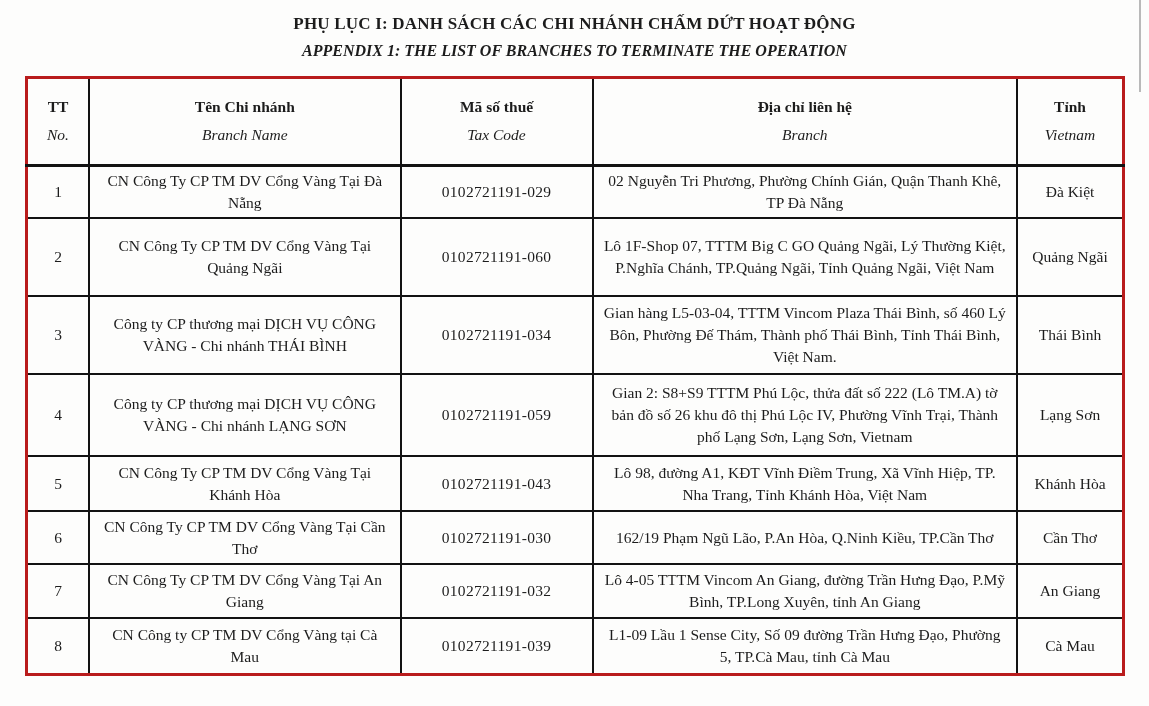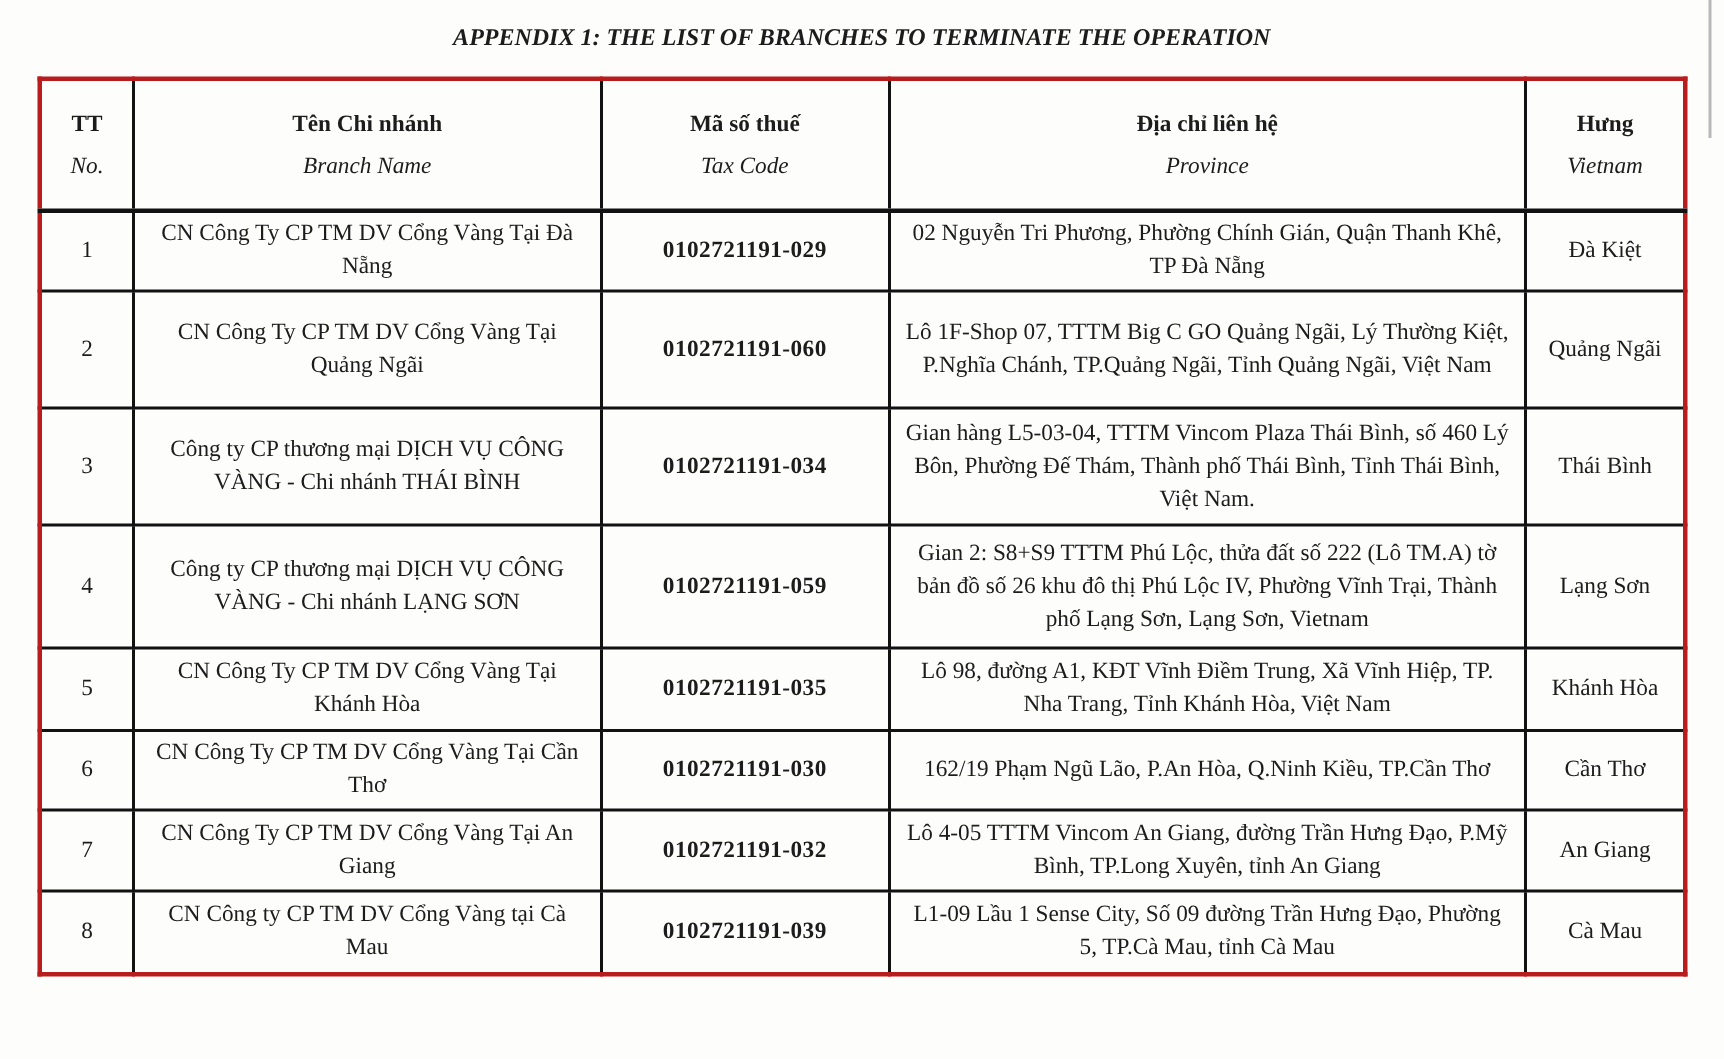--- a/index.html
+++ b/index.html
@@ -53,38 +53,39 @@
     vertical-align:middle;
     padding:3px 8px;
     font-size:15.5px;
     line-height:1.42;
     font-weight:normal;
   }
   thead tr{height:88px;}
   thead th{border-bottom:3px solid #121212;}
   .h-vi{font-weight:bold;display:block;}
   .h-en{font-weight:normal;font-style:italic;display:block;margin-top:6px;}
-  td.tax{font-weight:bold;letter-spacing:.3px;}
+  td.tax{font-weight:normal;letter-spacing:.3px;}
   tbody tr:nth-child(1){height:53px;}
   tbody tr:nth-child(2){height:78px;}
   tbody tr:nth-child(3){height:78px;}
   tbody tr:nth-child(4){height:82px;}
   tbody tr:nth-child(5){height:55px;}
   tbody tr:nth-child(6){height:53px;}
   tbody tr:nth-child(7){height:54px;}
   tbody tr:nth-child(8){height:56px;}
 </style>
 </head>
 <body>
 
 <div class="page">
 
   <div class="scan-line"></div>
 
   <div class="doc-header">
+    <p class="doc-title">PHỤ LỤC I: DANH SÁCH CÁC CHI NHÁNH CHẤM DỨT HOẠT ĐỘNG</p>
     <p class="doc-subtitle">APPENDIX 1: THE LIST OF BRANCHES TO TERMINATE THE OPERATION</p>
   </div>
 
   <table class="branches">
     <colgroup>
       <col class="c-no">
         <col class="c-name">
         <col class="c-tax">
         <col class="c-addr">
         <col class="c-prov">
@@ -98,24 +99,24 @@
         <th>
           <span class="h-vi">Tên Chi nhánh</span>
           <span class="h-en">Branch Name</span>
         </th>
         <th>
           <span class="h-vi">Mã số thuế</span>
           <span class="h-en">Tax Code</span>
         </th>
         <th>
           <span class="h-vi">Địa chỉ liên hệ</span>
-          <span class="h-en">Province</span>
+          <span class="h-en">Branch</span>
         </th>
         <th>
-          <span class="h-vi">Hưng</span>
+          <span class="h-vi">Tỉnh</span>
           <span class="h-en">Vietnam</span>
         </th>
       </tr>
     </thead>
     <tbody>
         <tr>
       <td>1</td>
       <td>CN Công Ty CP TM DV Cổng Vàng Tại Đà Nẵng</td>
       <td class="tax">0102721191-029</td>
       <td>02 Nguyễn Tri Phương, Phường Chính Gián, Quận Thanh Khê, TP Đà Nẵng</td>
@@ -138,21 +139,21 @@
         <tr>
       <td>4</td>
       <td>Công ty CP thương mại DỊCH VỤ CÔNG VÀNG - Chi nhánh LẠNG SƠN</td>
       <td class="tax">0102721191-059</td>
       <td>Gian 2: S8+S9 TTTM Phú Lộc, thửa đất số 222 (Lô TM.A) tờ bản đồ số 26 khu đô thị Phú Lộc IV, Phường Vĩnh Trại, Thành phố Lạng Sơn, Lạng Sơn, Vietnam</td>
       <td>Lạng Sơn</td>
     </tr>
         <tr>
       <td>5</td>
       <td>CN Công Ty CP TM DV Cổng Vàng Tại Khánh Hòa</td>
-      <td class="tax">0102721191-035</td>
+      <td class="tax">0102721191-043</td>
       <td>Lô 98, đường A1, KĐT Vĩnh Điềm Trung, Xã Vĩnh Hiệp, TP. Nha Trang, Tỉnh Khánh Hòa, Việt Nam</td>
       <td>Khánh Hòa</td>
     </tr>
         <tr>
       <td>6</td>
       <td>CN Công Ty CP TM DV Cổng Vàng Tại Cần Thơ</td>
       <td class="tax">0102721191-030</td>
       <td>162/19 Phạm Ngũ Lão, P.An Hòa, Q.Ninh Kiều, TP.Cần Thơ</td>
       <td>Cần Thơ</td>
     </tr>

